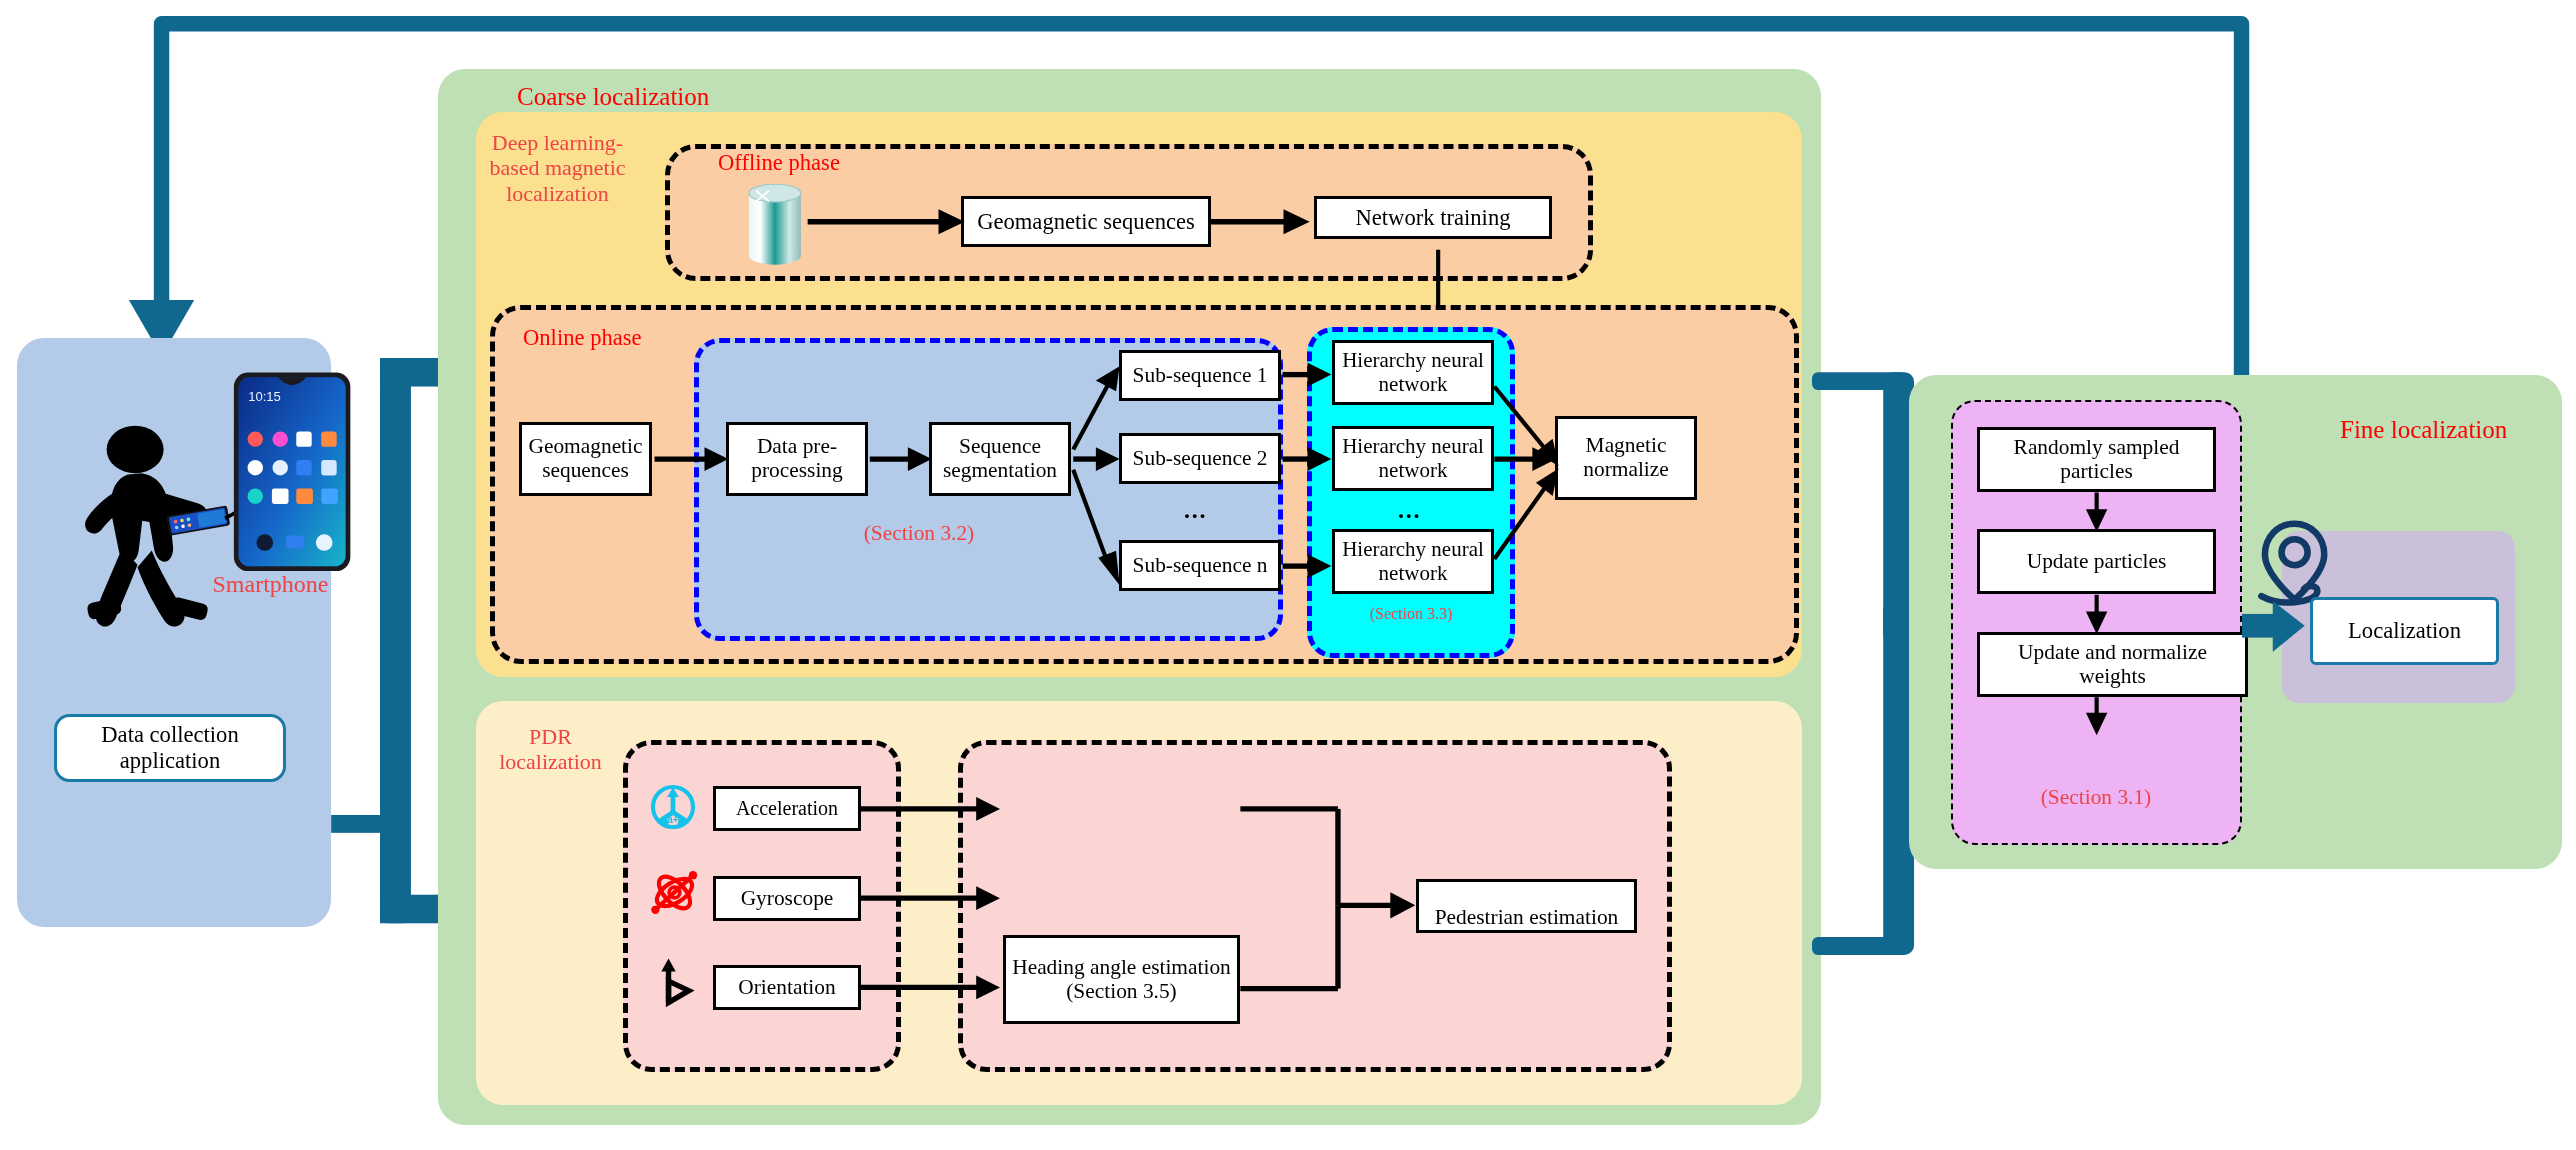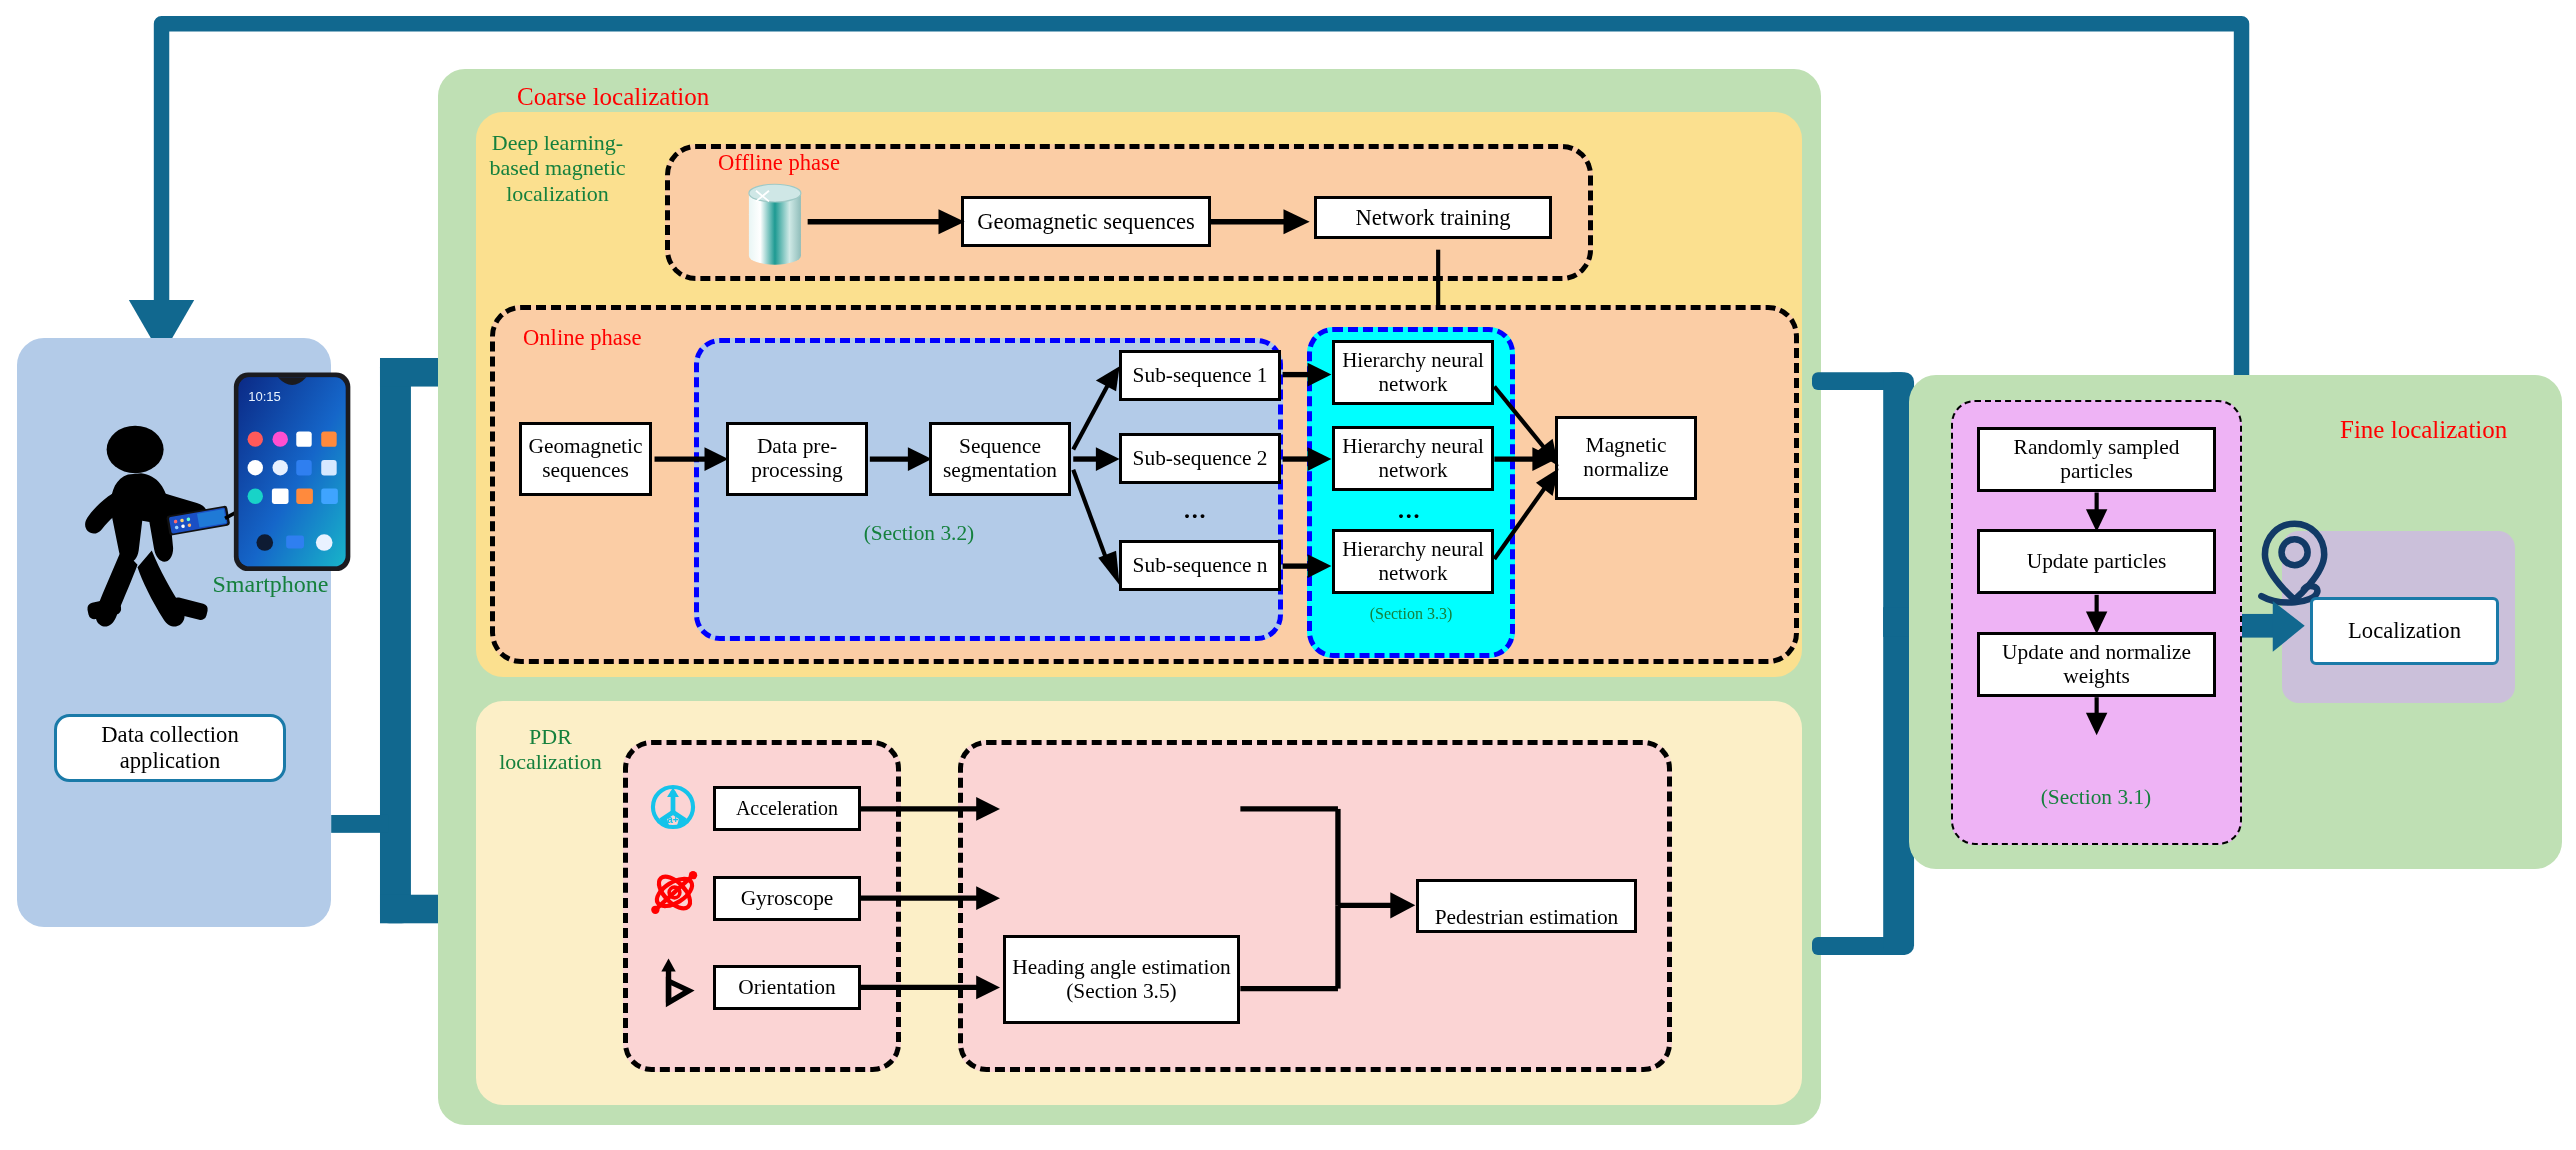--- a/index.html
+++ b/index.html
@@ -28,21 +28,21 @@
   
   .pbox{
     position:absolute;box-sizing:border-box;background:#fff;border:3px solid #000;
     display:flex;align-items:center;justify-content:center;text-align:center;
     font-family:"Liberation Serif", serif;color:#000;line-height:1.12;
     box-shadow:4.2px 4.2px 0 -0.6px rgba(0,0,0,0.0);
   }
   .pbox span{display:block;padding:0 4.8px;}
 
   .redlabel{position:absolute;color:#ff0000;font-family:"Liberation Serif", serif;white-space:nowrap;}
-  .blklabel{position:absolute;color:#15803d;font-family:"Liberation Serif", serif;text-align:center;line-height:1.15;}
+  .blklabel{position:absolute;color:#ef4444;font-family:"Liberation Serif", serif;text-align:center;line-height:1.15;}
   .dots{position:absolute;color:#000;font-weight:bold;letter-spacing:1.8px;}
 
   svg{position:absolute;overflow:visible;}
   .noevt{pointer-events:none;}
 </style>
 </head>
 <body>
 
 <div id="stage">
 
@@ -353,21 +353,21 @@
 
   <div class="abs rnd panel-magenta dash-thin" style="left:1951px;top:400px;width:291px;height:445px;border-radius:24px;"></div>
   <div class="blklabel" style="left:1998px;top:785px;width:196px;font-size:21.4px;">(Section 3.1)</div>
 
   <div class="pbox" style="left:1977px;top:427px;width:239px;height:65px;font-size:21.4px;">
     <span>Randomly sampled particles</span>
   </div>
   <div class="pbox" style="left:1977px;top:529px;width:239px;height:65px;font-size:21.4px;">
     <span>Update particles</span>
   </div>
-  <div class="pbox" style="left:1977px;top:632px;width:239px;height:65px;font-size:21.4px;">
+  <div class="pbox" style="left:1977px;top:632px;width:271px;height:65px;font-size:21.4px;">
     <span>Update and normalize weights</span>
   </div>
 
   <svg class="noevt" style="left:1977px;top:427px;width:250px;height:369px;" viewBox="0 0 420 620" width="250" height="369">
     <line x1="201" y1="110" x2="201" y2="154" stroke="#000" stroke-width="7"></line>
     <polygon points="201,176 183,138 219,138" fill="#000"></polygon>
     <line x1="201" y1="282" x2="201" y2="326" stroke="#000" stroke-width="7"></line>
     <polygon points="201,348 183,310 219,310" fill="#000"></polygon>
     <line x1="201" y1="454" x2="201" y2="494" stroke="#000" stroke-width="7"></line>
     <polygon points="201,518 183,480 219,480" fill="#000"></polygon>

